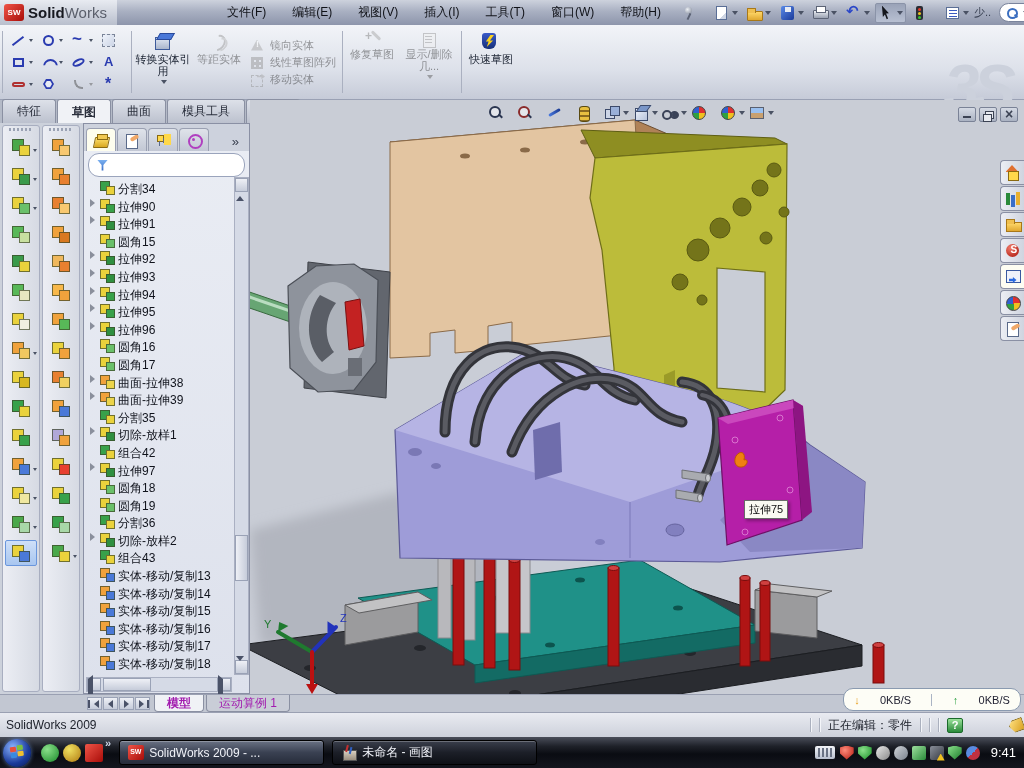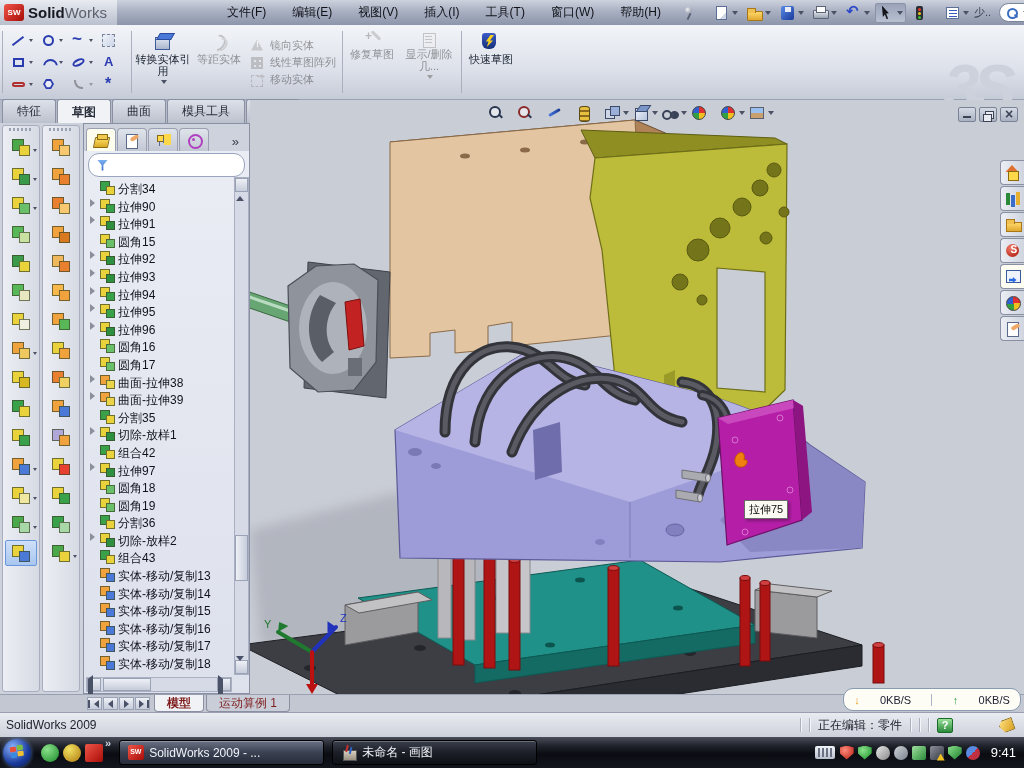--- a/index.html
+++ b/index.html
@@ -236,29 +236,29 @@
   #netwidget .up{color:#2aa040;font-weight:bold;}
   #netwidget .sep{width:1px;height:12px;background:#aab4c4;}
 
   
   #doctabrow{position:absolute;left:0;top:694px;width:1024px;height:18px;background:#c2c7d2;border-top:1px solid #9aa0b2;display:flex;align-items:stretch;}
   #docnav{display:flex;margin-left:85px;gap:1px;padding:2px 2px;}
   .nav-btn{width:15px;height:13px;background:linear-gradient(180deg,#eef0f6,#c6ccda);border:1px solid #9aa2b6;display:flex;align-items:center;justify-content:center;}
   .nav-btn i{display:block;}
   .bar-l{width:2px;height:8px;background:#4a5268;margin-right:1px;}
   .bar-r{width:2px;height:8px;background:#4a5268;margin-left:1px;}
-  .dtab{font-size:12px;color:#7f1d1d;padding:1px 12px 0;border:1px solid #8a90a2;border-top:none;background:#c9cdd7;
+  .dtab{font-size:12px;color:#a21caf;padding:1px 12px 0;border:1px solid #8a90a2;border-top:none;background:#c9cdd7;
     border-radius:0 0 4px 4px;margin-left:2px;display:flex;align-items:center;white-space:nowrap;}
   .dtab.active{background:#f0f2f6;font-weight:bold;}
 
   
   #statusbar{position:absolute;left:0;top:712px;width:1024px;height:25px;
     background:linear-gradient(180deg,#e9ebf1,#cdd1db);border-top:1px solid #9aa0b2;display:flex;align-items:center;font-size:12px;color:#1a1e28;}
   #status-left{padding-left:6px;}
-  #status-right{margin-left:auto;display:flex;align-items:center;gap:8px;padding-right:10px;}
+  #status-right{margin-left:auto;display:flex;align-items:center;gap:8px;padding-right:0;}
   .ssep{width:1px;height:14px;background:#aab0be;box-shadow:1px 0 0 #f4f6fa;}
   #help-q{width:16px;height:15px;background:linear-gradient(180deg,#9ae09a,#2a8a3a);border:1px solid #1a6a2a;border-radius:2px;
     color:#fff;font-weight:bold;font-size:11px;display:flex;align-items:center;justify-content:center;}
   #tag-ic{width:15px;height:13px;background:linear-gradient(135deg,#ffe080,#d8a020);border:1px solid #8a6a10;
     clip-path:polygon(0 40%,30% 0,100% 0,100% 100%,30% 100%);transform:rotate(-20deg);}
 
   
   #taskbar{position:absolute;left:0;top:737px;width:1024px;height:31px;
     background:linear-gradient(180deg,#4a4e5a 0%,#1e2129 30%,#0a0c12 55%,#14161e 100%);display:flex;align-items:center;}
   #startorb{width:28px;height:28px;border-radius:50%;margin-left:3px;position:relative;flex:none;

